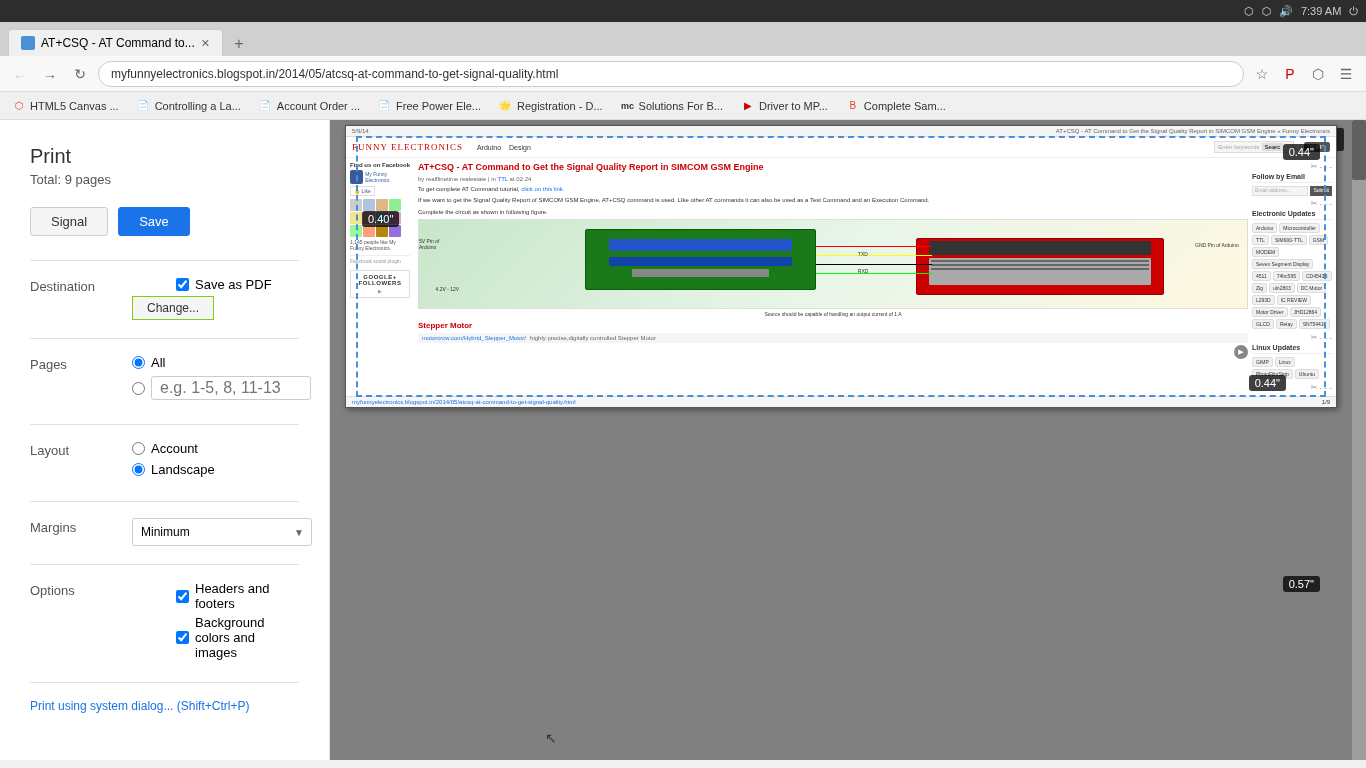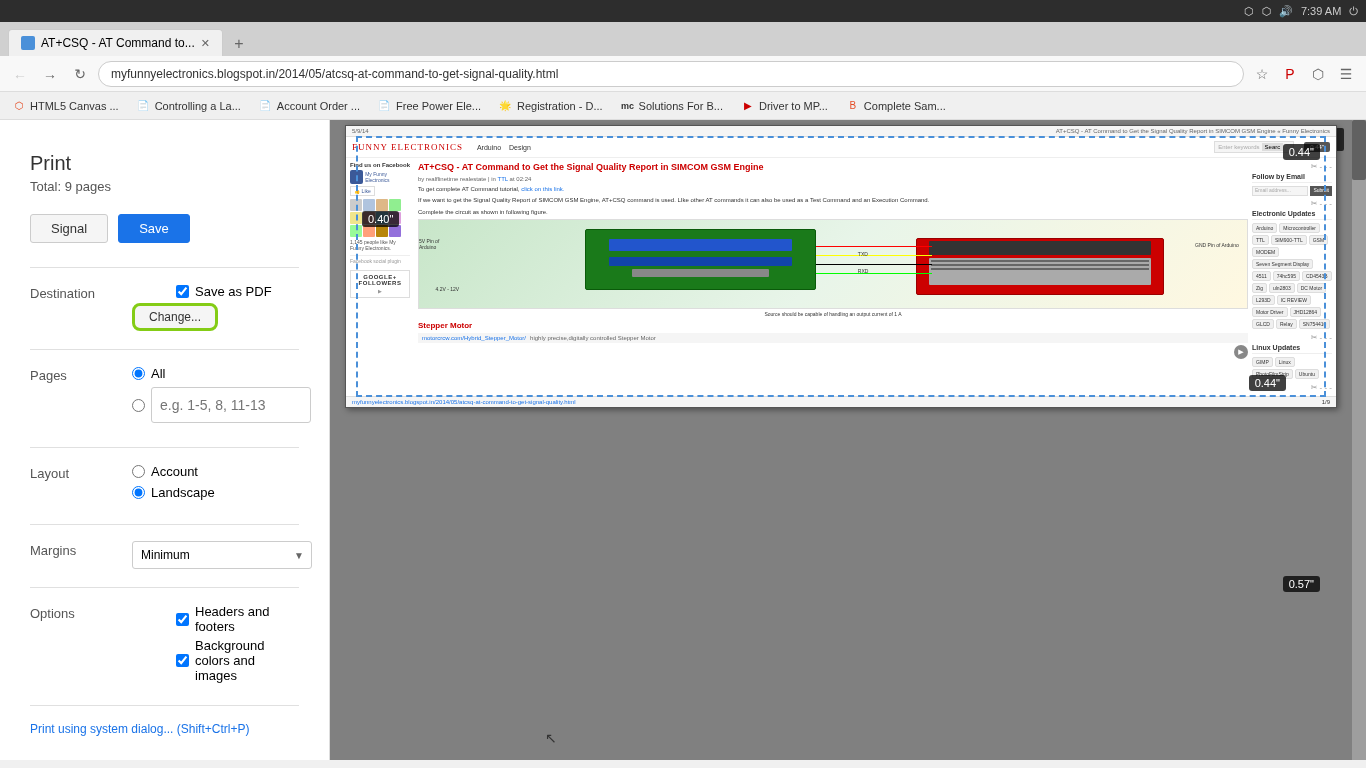--- a/index.html
+++ b/index.html
@@ -126,21 +126,21 @@
     .main-area {
       display: flex;
       height: calc(768px - 30px - 34px - 36px - 28px);
     }
 
     
     .print-panel {
       width: 330px;
       background: white;
       border-right: 1px solid #ddd;
-      padding: 32px 30px;
+      padding: 25px 30px;
       overflow-y: auto;
     }
     .print-title {
       font-size: 20px;
       font-weight: normal;
       color: #333;
       margin-bottom: 4px;
     }
     .print-pages {
       font-size: 13px;
@@ -194,36 +194,36 @@
       margin-left: 44px;
     }
     .radio-row {
       display: flex;
       align-items: center;
       gap: 6px;
       margin-bottom: 6px;
     }
     .change-btn {
       padding: 4px 14px;
-      border: 3px solid #84cc16;
-      border-radius: 8px;
+      border: 1px solid #84cc16;
+      border-radius: 0;
       background: #f5f5f5;
       cursor: pointer;
       font-size: 12px;
       color: #333;
       margin-top: 4px;
       display: block;
     }
     .pages-input {
       width: 160px;
-      height: 36px;
+      height: 24px;
       border: 1px solid #ccc;
       border-radius: 3px;
       padding: 0 8px;
-      font-size: 14px;
+      font-size: 16px;
       color: #999;
     }
     .margins-select {
       width: 180px;
       height: 28px;
       border: 1px solid #ccc;
       border-radius: 3px;
       padding: 0 8px;
       font-size: 12px;
       background: white;

